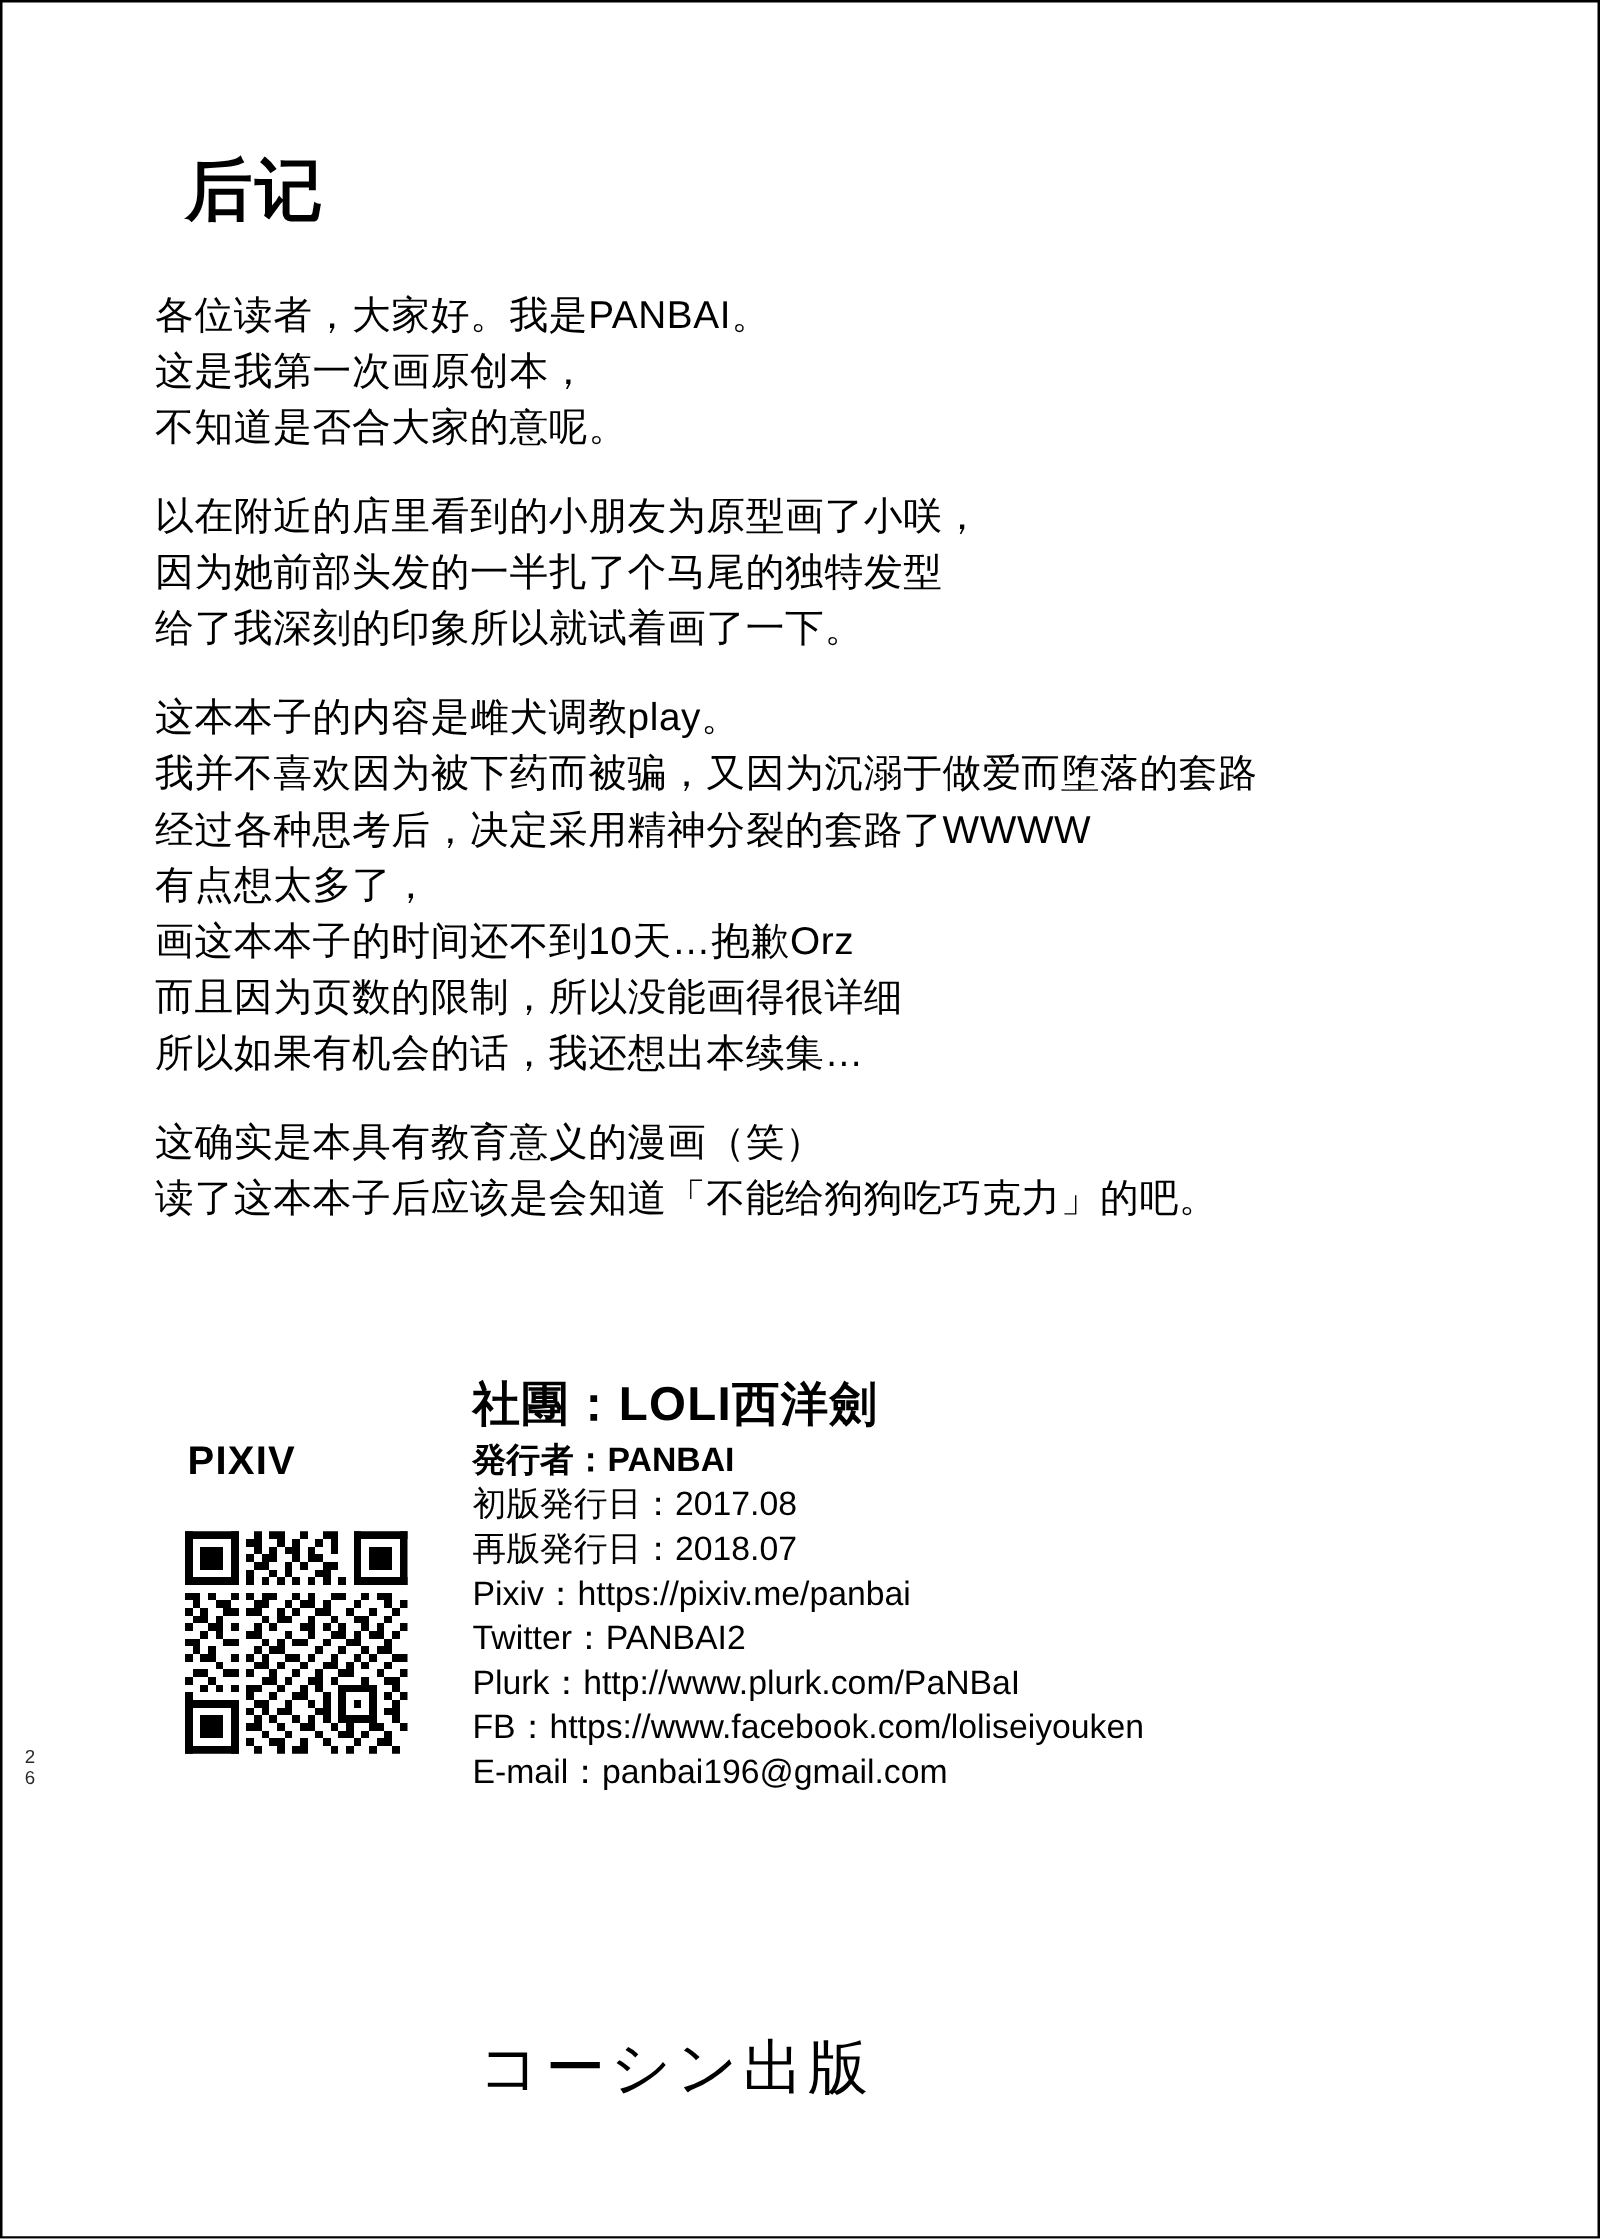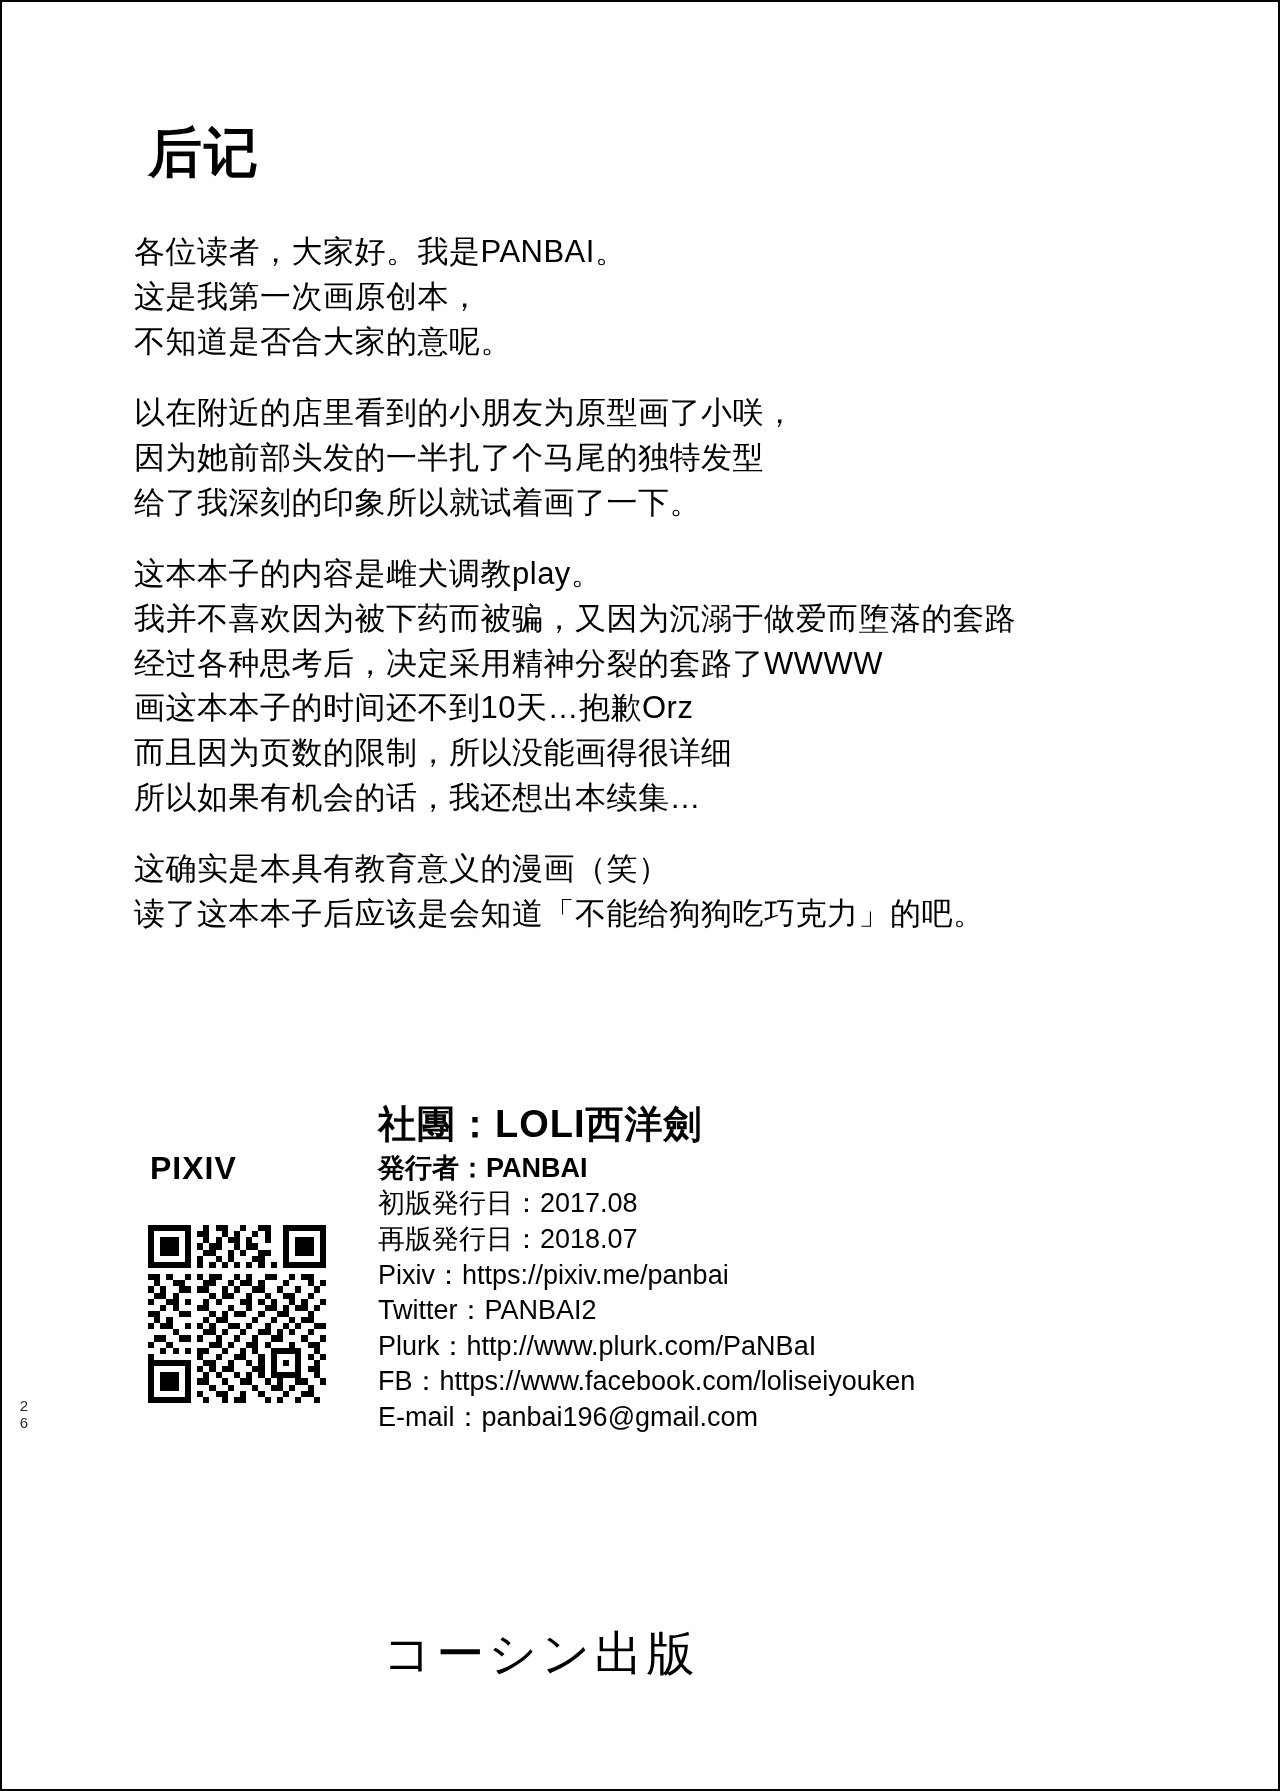--- a/index.html
+++ b/index.html
@@ -51,21 +51,20 @@
     font-size: 31px;
     line-height: 1.45;
     letter-spacing: 0.5px;
   }
   .para {
     margin: 0 0 26px 0;
   }
   .para .line {
     display: block;
     white-space: nowrap;
-    margin-left: 10px;
   }
 
   
   .page-number {
     position: absolute;
     left: 16px;
     top: 1398px;
     font-size: 15px;
     line-height: 1.1;
     color: #2b2b2b;
@@ -145,20 +144,21 @@
     </div>
     <div class="para">
       <span class="line">以在附近的店里看到的小朋友为原型画了小咲，</span>
       <span class="line">因为她前部头发的一半扎了个马尾的独特发型</span>
       <span class="line">给了我深刻的印象所以就试着画了一下。</span>
     </div>
     <div class="para">
       <span class="line">这本本子的内容是雌犬调教play。</span>
       <span class="line">我并不喜欢因为被下药而被骗，又因为沉溺于做爱而堕落的套路</span>
       <span class="line">经过各种思考后，决定采用精神分裂的套路了WWWW</span>
+      <span class="line">有点想太多了，</span>
       <span class="line">画这本本子的时间还不到10天…抱歉Orz</span>
       <span class="line">而且因为页数的限制，所以没能画得很详细</span>
       <span class="line">所以如果有机会的话，我还想出本续集…</span>
     </div>
     <div class="para">
       <span class="line">这确实是本具有教育意义的漫画（笑）</span>
       <span class="line">读了这本本子后应该是会知道「不能给狗狗吃巧克力」的吧。</span>
     </div>
   </div>
 

